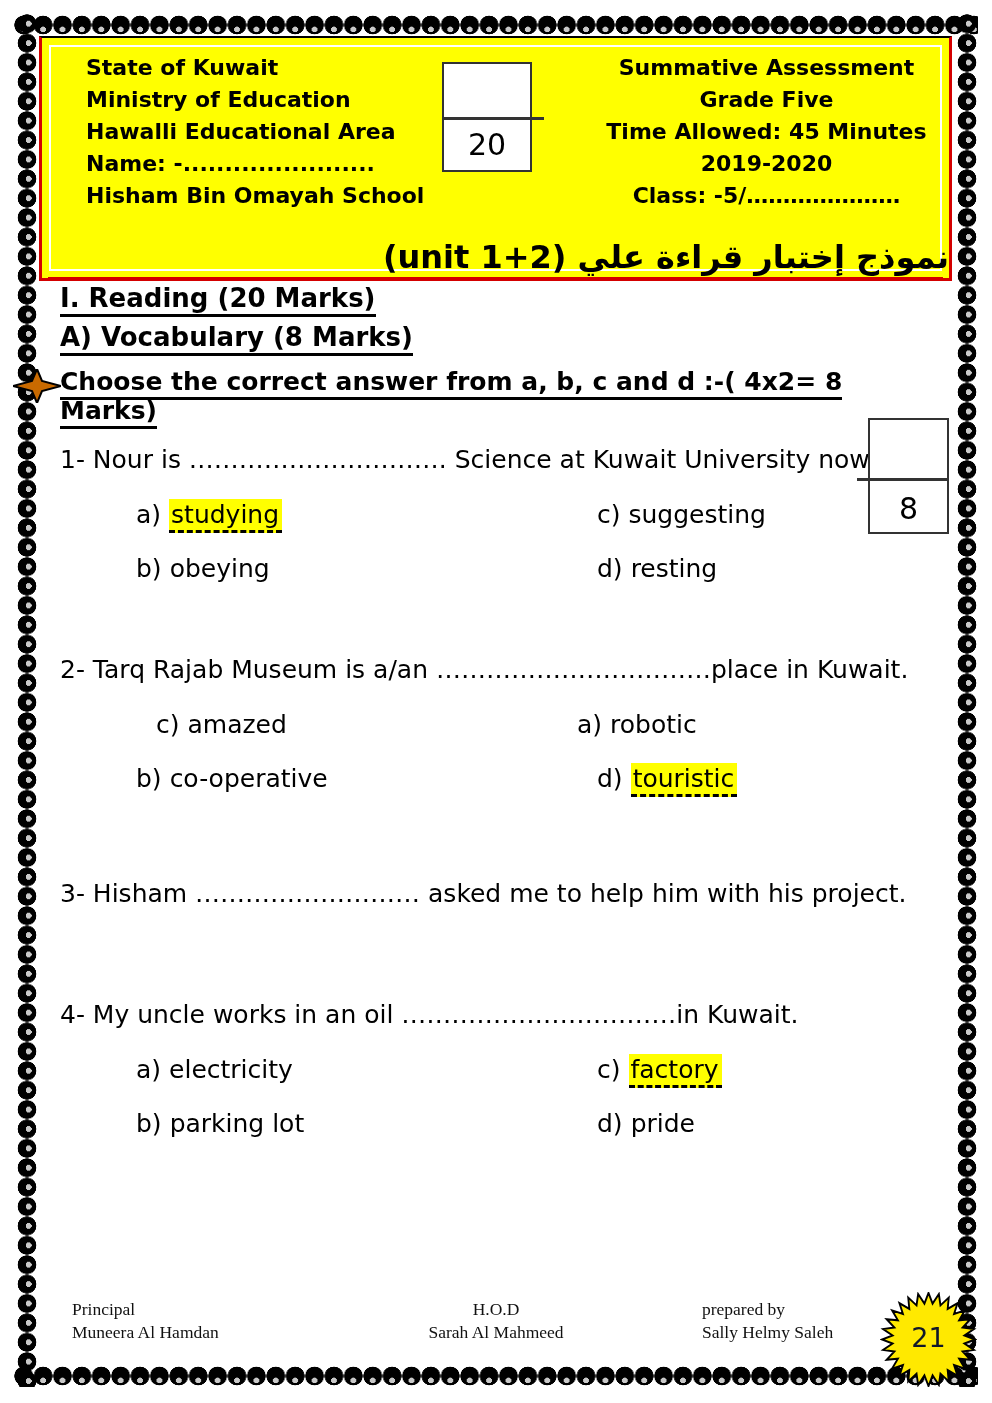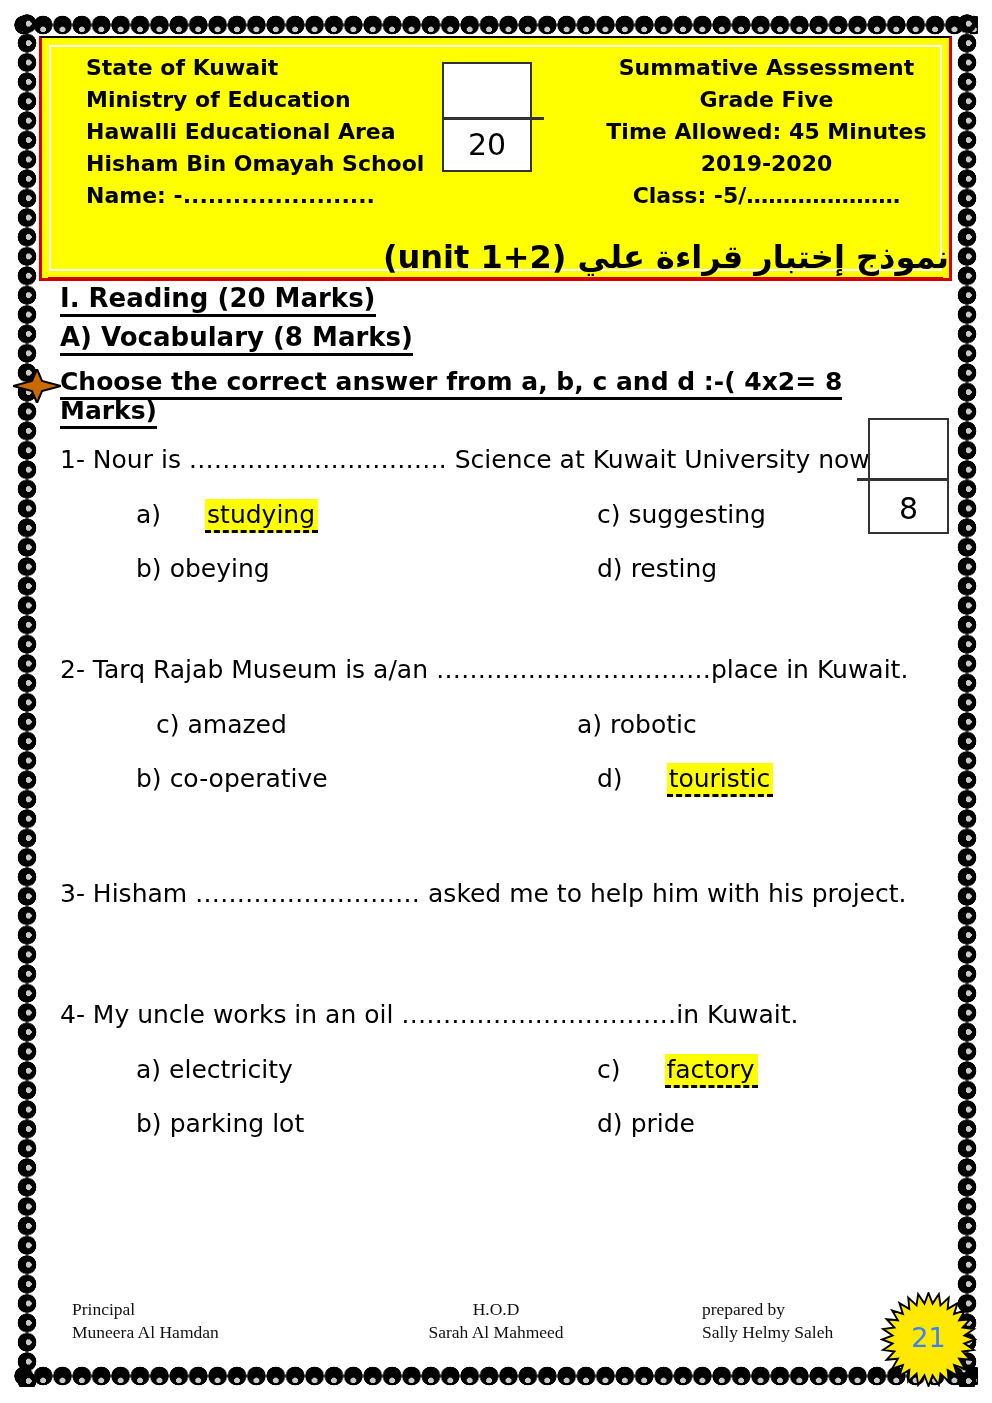--- a/index.html
+++ b/index.html
@@ -49,57 +49,57 @@
   .stem{font-size:25px;}
   .q1{margin-top:20px;}
   .q2{margin-top:72px;}
   .q3{margin-top:86px;}
   .q4{margin-top:92px;}
   .opts{display:grid;grid-template-columns:1fr 1fr;row-gap:25px;margin-top:26px;}
   .opt{font-size:25px;}
   .opt.left{padding-left:76px;}
   .opt.right{padding-left:96px;}
   .opt-label{margin-right:8px;}
-  .opt-text.hl{background:#ffff00;border-bottom:3px dashed #000;padding:1px 3px 1px 2px;margin-left:36px;}
+  .opt-text.hl{background:#ffff00;border-bottom:3px dashed #000;padding:1px 3px 1px 2px;}
 
   
   .score8{left:868px;top:418px;width:77px;height:112px;}
   .score8 .cell-top{height:58px;}
   .score8::before{content:"";position:absolute;left:-13px;top:58px;width:13px;height:3px;background:#333;}
   .score8 .cell-bottom{padding-top:10px;}
 
   
   .footer{position:absolute;left:0;right:0;top:1298px;font-family:"Liberation Serif","DejaVu Serif",serif;
       font-size:17.5px;line-height:23px;color:#111;}
   .f-col{position:absolute;white-space:nowrap;}
   .f1{left:72px;}
   .f2{left:0;right:0;text-align:center;}
   .f3{left:702px;}
 
   
   .burst{position:absolute;left:880px;top:1292px;width:97px;height:95px;}
-  .burst-num{position:absolute;left:0;right:0;top:30px;text-align:center;font-size:27px;color:#3b82f6;}
+  .burst-num{position:absolute;left:0;right:0;top:30px;text-align:center;font-size:27px;color:#0f172a;}
 </style>
 </head>
 <body>
 
 <div class="page">
 
   <div class="bead bead-h bead-top"></div>
   <div class="bead bead-h bead-bottom"></div>
   <div class="bead bead-v bead-left"></div>
   <div class="bead bead-v bead-right"></div>
 
   <div class="header-box">
     <div class="hdr-left">
       <div class="hdr-line">State of Kuwait</div>
       <div class="hdr-line">Ministry of Education</div>
       <div class="hdr-line">Hawalli Educational Area</div>
+      <div class="hdr-line">Name: -.......................</div>
       <div class="hdr-line">Hisham Bin Omayah School</div>
-      <div class="hdr-line">Name: -.......................</div>
     </div>
 
     <div class="score-box score20">
       <div class="cell-top"></div>
       <div class="cell-bottom">20</div>
     </div>
 
     <div class="hdr-right">
       <div class="hdr-line">Summative Assessment</div>
       <div class="hdr-line">Grade Five</div>

